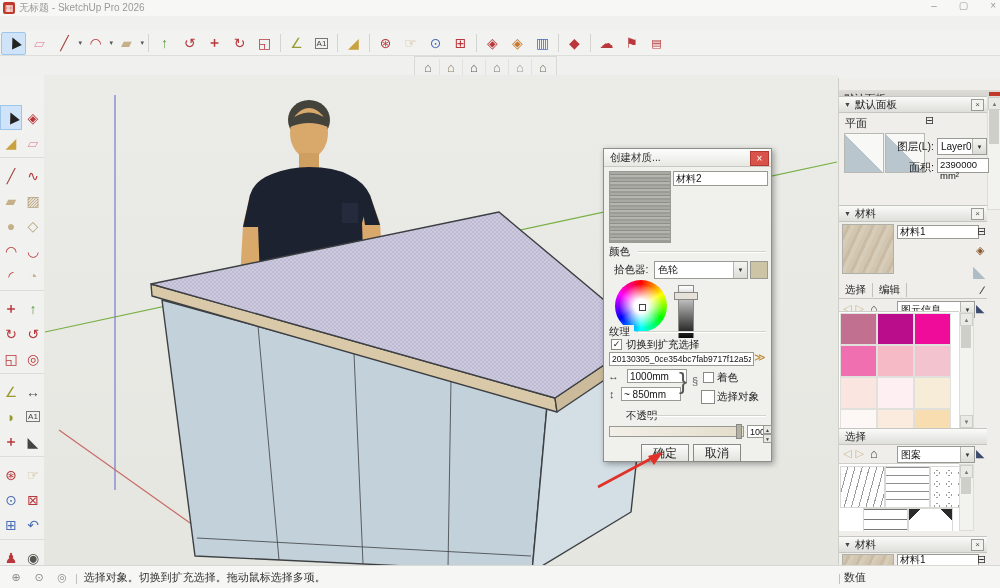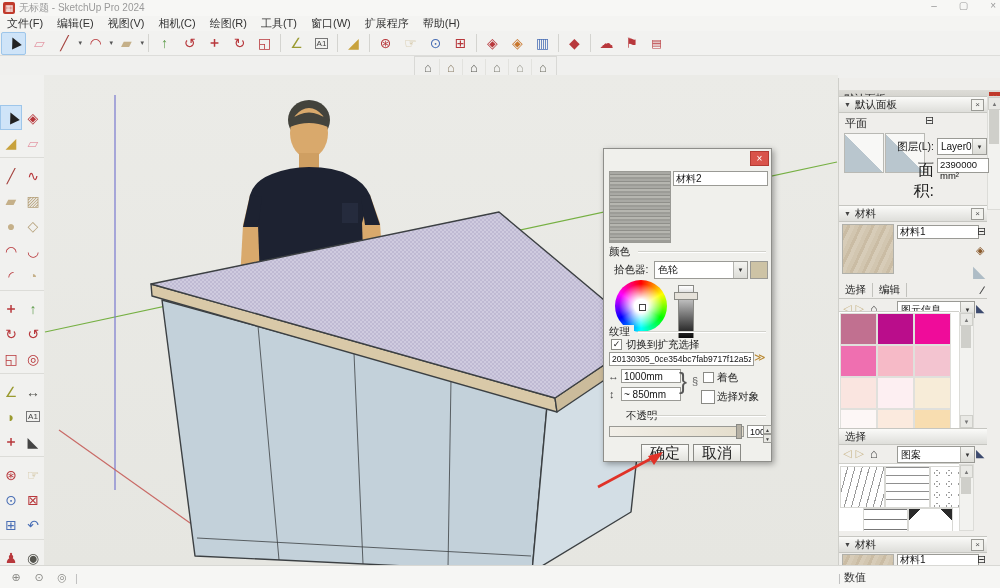--- a/index.html
+++ b/index.html
@@ -63,21 +63,21 @@
      conic-gradient(#ff0000,#ffff00,#00ff00,#00ffff,#0000ff,#ff00ff,#ff0000);}
   .wheel-sel{position:absolute;left:35px;top:155px;width:5px;height:5px;border:1px solid #444;background:#fff;}
   .vslider{position:absolute;left:74px;top:136px;width:14px;height:54px;border:1px solid #8a8a85;
            background:linear-gradient(#ffffff,#000000);}
   .vslider-handle{position:absolute;left:70px;top:143px;width:22px;height:6px;background:#e6e2da;
            border:1px solid #8a8a85;}
   .spin{position:absolute;display:flex;flex-direction:column;width:9px;}
   .spin span{height:7px;font-size:5px;color:#444;border:1px solid #9a9a95;background:#e8e8e3;
              display:flex;align-items:center;justify-content:center;}
   .btn{position:absolute;height:16px;background:linear-gradient(#fbfbf9,#e2e2dd);border:1px solid #8a8a85;
-       font-size:15px;display:flex;align-items:center;justify-content:center;color:#222;}
+       font-size:12px;display:flex;align-items:center;justify-content:center;color:#222;}
   
   .rightpanel{left:838px;top:78px;width:162px;height:487px;background:#efeeeb;border-left:1px solid #cfcfca;}
   .rp-header{position:absolute;left:0;top:12px;width:164px;height:17px;background:linear-gradient(#dddcd7,#c9c8c2);
              display:flex;align-items:center;font-size:10.5px;color:#222;}
   .rp-header span.t{margin-left:5px;}
   .sec-header{position:absolute;width:148px;height:15px;background:linear-gradient(#fafaf8,#dededa);
               border-top:1px solid #c6c6c1;border-bottom:1px solid #c6c6c1;display:flex;align-items:center;
               font-size:10.5px;color:#222;}
   .sec-header .tri{font-size:7px;margin:0 4px 0 5px;color:#444;}
   .sec-close{position:absolute;right:3px;top:2px;width:11px;height:10px;border:1px solid #9a9a95;background:#f2f2ee;
@@ -120,39 +120,28 @@
   
   .anno{z-index:60;pointer-events:none;}
 </style>
 </head>
 <body>
 
 <div id="app">
 
   <div class="abs titlebar">
     <div class="title-logo">▦</div>
-    <div class="title-text">无标题 - SketchUp Pro 2024</div>
+    <div class="title-text">无标题 - SketchUp Pro 2026</div>
     <div class="win-controls">
       <span>–</span>
       <span>▢</span>
       <span>×</span>
     </div>
   </div>
 
-  <div class="abs menubar">
-    <span class="menu-item">文件(F)</span>
-    <span class="menu-item">编辑(E)</span>
-    <span class="menu-item">视图(V)</span>
-    <span class="menu-item">相机(C)</span>
-    <span class="menu-item">绘图(R)</span>
-    <span class="menu-item">工具(T)</span>
-    <span class="menu-item">窗口(W)</span>
-    <span class="menu-item">扩展程序</span>
-    <span class="menu-item">帮助(H)</span>
-  </div>
 
   <div class="abs toolbar1">
     <div class="tbtn hl">
         <span class="rot-cursor">▶</span>
       </div>
     <div class="tbtn">
         <span style="color:#e49aa6">▱</span>
       </div>
     <div class="tbtn-wrap">
         <div class="tbtn">
@@ -448,20 +437,23 @@
         <line x1="407" y1="304" x2="404" y2="493" stroke-width="0.8"></line>
         <line x1="153" y1="463" x2="487" y2="481" stroke-width="0.8"></line>
         <polygon points="107,209 511,323 513,337 108,221" fill="#d9c9a8"></polygon>
         <polygon points="511,323 603,261 605,275 513,337" fill="#cbbb9b"></polygon>
         <polygon points="107,209 455,137 603,261 511,323" fill="url(#dots)"></polygon>
       </g>
     </svg>
   </div>
 
   <div class="abs dialog">
+    <div class="dlg-title">
+      <span>创建材质...</span>
+    </div>
     <div class="dlg-close">×</div>
 
     <div class="dlg-preview"></div>
     <input class="dlg-input" style="left: 69px; top: 22px; width: 89px; height: 13px;" readonly="" value="材料2">
 
     <div class="grp-label" style="left:5px;top:96px;">颜色</div>
     <div class="grp-line" style="left:34px;top:102px;width:128px;"></div>
 
     <div class="grp-label" style="left:10px;top:114px;">拾色器:</div>
     <div class="combo" style="left:50px;top:112px;width:92px;height:16px;gap:42px;">
@@ -478,21 +470,21 @@
     <div class="grp-label" style="left:5px;top:176px;">纹理</div>
     <div class="grp-line" style="left:34px;top:182px;width:128px;"></div>
 
     <div class="cbox" style="left:7px;top:190px;">✓</div>
     <div class="grp-label" style="left:22px;top:189px;">切换到扩充选择</div>
 
     <input class="dlg-input" style="left: 5px; top: 203px; width: 139px; height: 12px; font-size: 8.5px;" readonly="" value="20130305_0ce354bc7fab9717f12a5zBL1R">
     <div class="abs" style="left:150px;top:202px;font-size:11px;color:#b8862c;">≫</div>
 
     <div class="abs" style="left:4px;top:221px;font-size:11px;color:#444;">↔</div>
-    <input class="dlg-input" style="left: 17px; top: 220px; width: 54px; height: 12px;" readonly="" value="1000mm">
+    <input class="dlg-input" style="left: 23px; top: 220px; width: 54px; height: 12px;" readonly="" value="1000mm">
     <div class="abs" style="left:5px;top:239px;font-size:11px;color:#444;">↕</div>
     <input class="dlg-input" style="left: 17px; top: 238px; width: 54px; height: 12px;" readonly="" value="~ 850mm">
     <div class="abs" style="left:75px;top:218px;font-size:24px;color:#555;">}</div>
     <div class="abs" style="left:88px;top:226px;font-size:11px;color:#666;">§</div>
 
     <div class="cbox" style="left:99px;top:223px;"></div>
     <div class="grp-label" style="left:113px;top:222px;">着色</div>
     <div class="abs" style="left:97px;top:241px;width:12px;height:12px;background:#fff;border:1px solid #8a8a85;"></div>
     <div class="grp-label" style="left:113px;top:241px;">选择对象</div>
 
@@ -535,21 +527,21 @@
     </div>
     <div class="abs" style="left:6px;top:38px;font-size:11px;color:#222;">平面</div>
     <div class="abs" style="left:86px;top:36px;font-size:11px;color:#333;">⊟</div>
     <div class="thumb-ent" style="left:5px;top:55px;"></div>
     <div class="thumb-ent" style="left:46px;top:55px;"></div>
     <div class="abs" style="left:55px;top:62px;width:40px;text-align:right;font-size:10.5px;">图层(L):</div>
     <div class="combo" style="left:98px;top:60px;width:48px;height:15px;">
       <span class="val">Layer0</span>
       <span class="arr">▼</span>
     </div>
-    <div class="abs" style="left:63px;top:82px;width:32px;text-align:right;font-size:16px;">面积:</div>
+    <div class="abs" style="left:63px;top:82px;width:32px;text-align:right;font-size:11px;">面积:</div>
     <div class="field" style="left:98px;top:80px;width:46px;height:13px;font-size:9.5px;">2390000 mm²</div>
 
     <div class="sec-header" style="left:0;top:127px;">
       <span class="tri">▼</span>
       <span>材料</span>
       <span class="sec-close">×</span>
     </div>
     <div class="mat-thumb" style="left:3px;top:146px;width:50px;height:48px;"></div>
     <input class="field" style="left: 58px; top: 147px; width: 76px; height: 12px;" readonly="" value="材料1">
     <div class="icon-s" style="left:138px;top:147px;">⊟</div>
@@ -626,18 +618,19 @@
     <div class="mat-thumb" style="left:3px;top:476px;width:50px;height:11px;"></div>
     <input class="field" style="left: 58px; top: 476px; width: 76px; height: 10px;" readonly="" value="材料1">
     <div class="icon-s" style="left:138px;top:475px;">⊟</div>
   </div>
 
   <div class="abs statusbar">
     <div class="st-icon">⊕</div>
     <div class="st-icon">⊙</div>
     <div class="st-icon">◎</div>
     <span class="st-sep">|</span>
+    <span>选择对象。切换到扩充选择。拖动鼠标选择多项。</span>
     <span class="st-sep" style="position:absolute;left:832px;">|</span>
     <span style="position:absolute;left:844px;">数值</span>
 
   </div>
 
 </div>
 
 </body></html>

